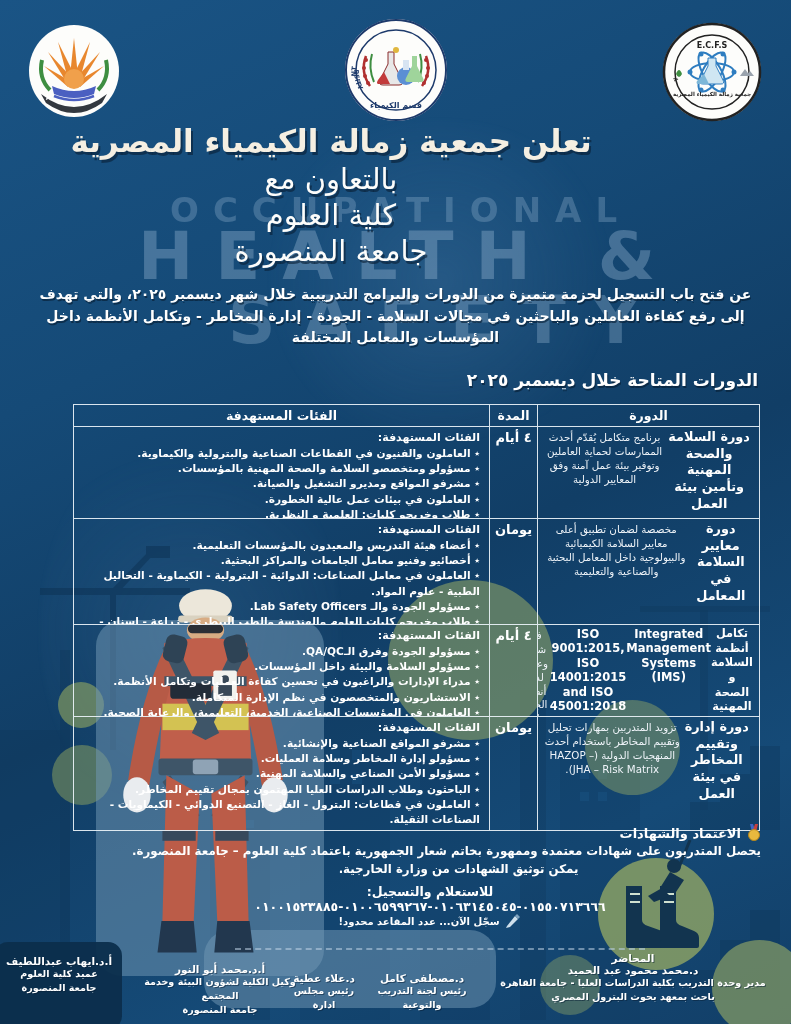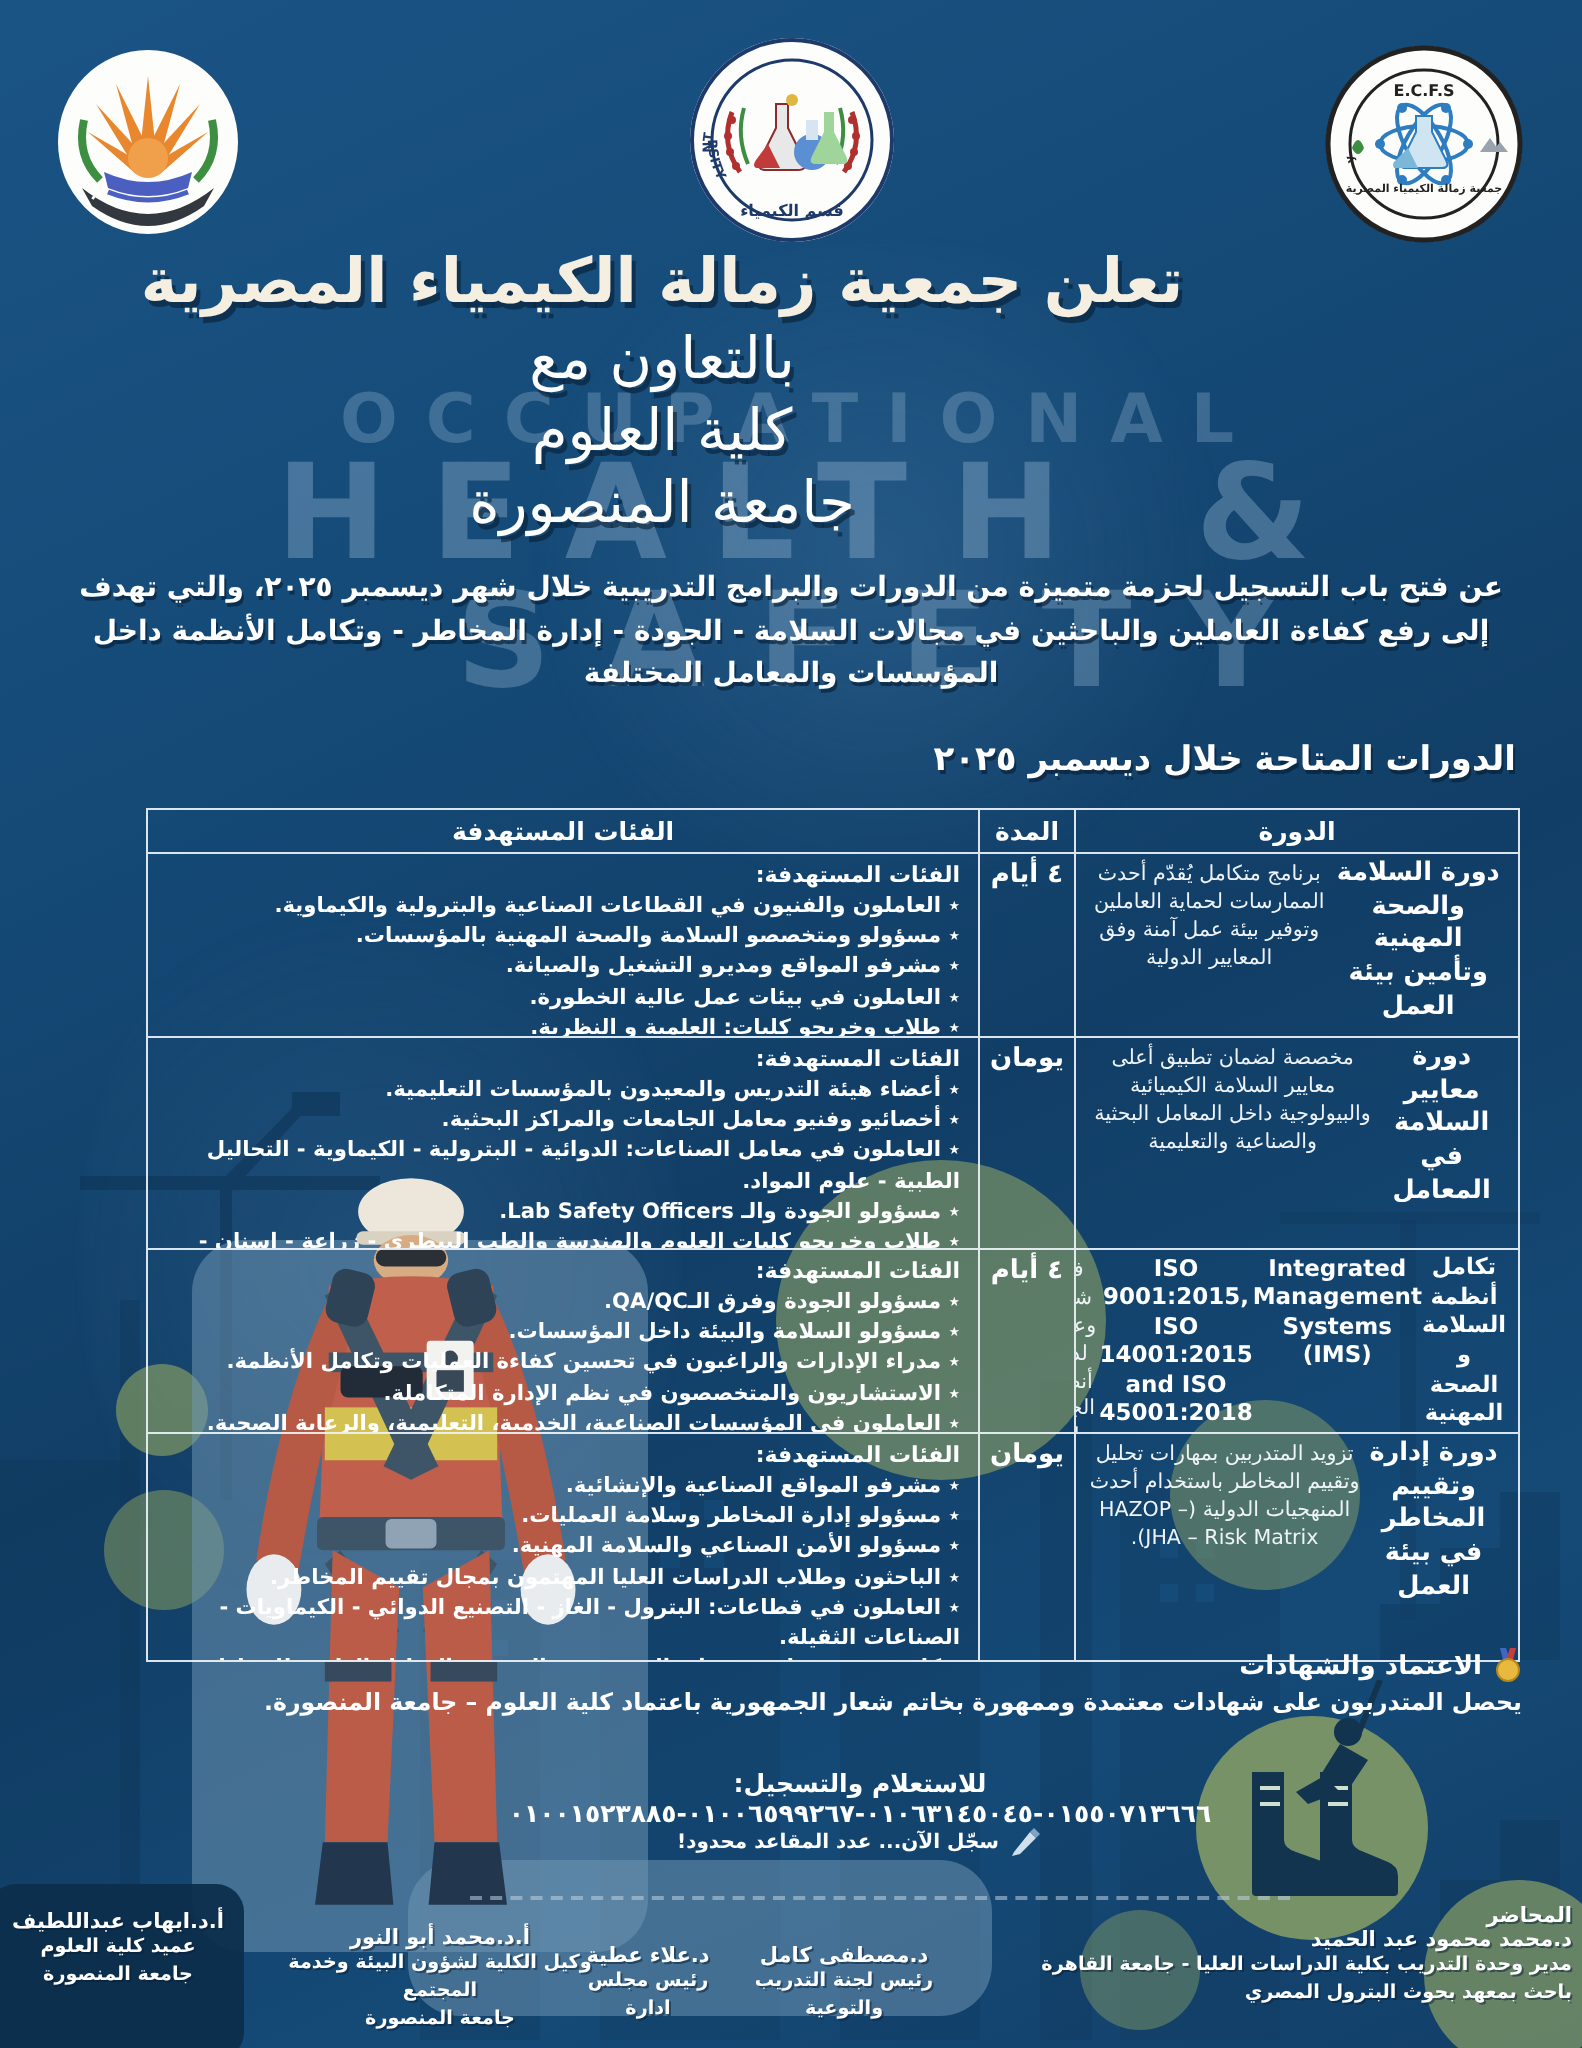--- a/index.html
+++ b/index.html
@@ -353,38 +353,39 @@
   <div class="accreditation">
     <div class="acc-head">
       <svg width="14" height="18" viewBox="0 0 14 18">
         <path d="M3 0 h3 l2 6 -3 2 Z" fill="#3e66c4"></path>
         <path d="M11 0 h-3 l-2 6 3 2 Z" fill="#c43e3e"></path>
         <circle cx="7" cy="11" r="5.5" fill="#e8b93e" stroke="#b8871c"></circle>
       </svg>
       <span>الاعتماد والشهادات</span>
     </div>
     <div class="acc-line">يحصل المتدربون على شهادات معتمدة وممهورة بخاتم شعار الجمهورية باعتماد كلية العلوم – جامعة المنصورة.</div>
+    <div class="acc-line acc-line2">يمكن توثيق الشهادات من وزارة الخارجية.</div>
   </div>
 
   <div class="registration">
     <div class="reg-head">للاستعلام والتسجيل:</div>
     <div class="reg-phones">٠١٥٥٠٧١٣٦٦٦-٠١٠٦٣١٤٥٠٤٥-٠١٠٠٦٥٩٩٢٦٧-٠١٠٠١٥٢٣٨٨٥</div>
     <div class="reg-cta">
       <svg width="16" height="14" viewBox="0 0 16 14">
         <path d="M2 12 L10 2 L13 5 L5 13 L1 14 Z" fill="#cfe0ec"></path>
         <path d="M10 2 L12 0 L15 3 L13 5 Z" fill="#7fa3c0"></path>
       </svg>
       <span>سجّل الآن... عدد المقاعد محدود!</span>
     </div>
   </div>
 
   <div class="dashes"></div>
   <div class="darkbox"></div>
 
-  <div class="footer-block" style="left:480px;top:952px;width:306px;text-align:right;">
+  <div class="footer-block" style="left:480px;top:952px;width:306px;">
     <div class="lecturer-label">المحاضر</div>
     <div class="fb-name">د.محمد محمود عبد الحميد</div>
     <div class="fb-role">مدير وحدة التدريب بكلية الدراسات العليا - جامعة القاهرة</div>
     <div class="fb-role">باحث بمعهد بحوث البترول المصري</div>
   </div>
   <div class="footer-block" style="left:358px;top:972px;width:128px;">
     <div class="fb-name">د.مصطفى كامل</div>
     <div class="fb-role">رئيس لجنة التدريب والتوعية</div>
   </div>
   <div class="footer-block" style="left:286px;top:972px;width:76px;">

